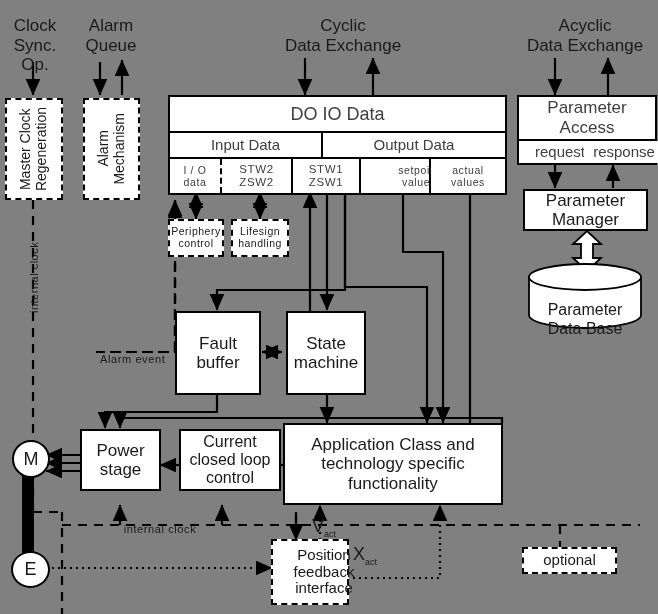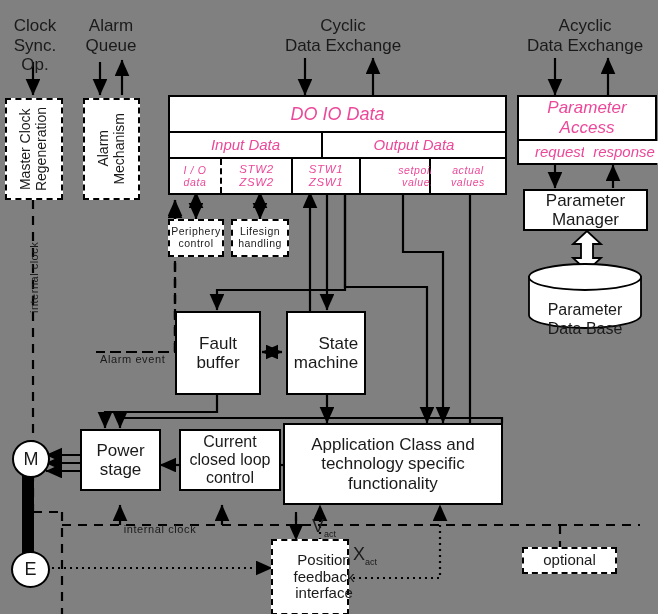--- a/index.html
+++ b/index.html
@@ -5,21 +5,21 @@
   html,body{margin:0;padding:0;}
   body{background:#808080;font-family:"Liberation Sans",sans-serif;}
   #canvas{position:relative;width:658px;height:614px;background:#808080;overflow:hidden;}
   .lbl{position:absolute;color:#1a1a1a;text-align:center;line-height:1.15;}
   .box{position:absolute;background:#ffffff;border:2px solid #000;box-sizing:border-box;
        display:flex;align-items:center;justify-content:center;text-align:center;color:#1a1a1a;line-height:1.12;}
   .opt{border:2px dashed #000;}
   .vert{writing-mode:vertical-rl;transform:rotate(180deg);}
   svg.wires{position:absolute;left:0;top:0;width:658px;height:614px;overflow:visible;}
   .cell{position:absolute;background:#fff;box-sizing:border-box;display:flex;align-items:center;
-        justify-content:center;text-align:center;color:#ec4899;line-height:1.15;font-style:italic;}
+        justify-content:center;text-align:center;color:#404040;line-height:1.15;}
   .cyl{position:absolute;}
   .circ{position:absolute;background:#fff;border:2px solid #000;border-radius:50%;
         display:flex;align-items:center;justify-content:center;color:#1a1a1a;}
   .sub{font-size:9px;vertical-align:sub;}
 </style>
 </head>
 <body>
 
 <div id="canvas">
 
@@ -190,41 +190,41 @@
   </div>
   <div class="box opt" style="left:231px;top:219px;width:58px;height:38px;font-size:10.5px;white-space:pre-line;letter-spacing:0.5px;">
     <span style="white-space:pre-line;">Lifesign
 handling</span>
   </div>
 
   <div class="box" style="left:175px;top:311px;width:86px;height:84px;font-size:17px;white-space:pre-line;">
     <span style="white-space:pre-line;">Fault
 buffer</span>
   </div>
-  <div class="box" style="left:286px;top:311px;width:80px;height:84px;font-size:17px;white-space:pre-line;text-align:right;">
+  <div class="box" style="left:286px;top:311px;width:80px;height:84px;font-size:17px;white-space:pre-line;">
     <span style="white-space:pre-line;">State
 machine</span>
   </div>
 
   <div class="box" style="left:80px;top:429px;width:81px;height:62px;font-size:17px;white-space:pre-line;">
     <span style="white-space:pre-line;">Power
 stage</span>
   </div>
   <div class="box" style="left:179px;top:429px;width:102px;height:62px;font-size:16px;white-space:pre-line;">
     <span style="white-space:pre-line;">Current
 closed loop
 control</span>
   </div>
   <div class="box" style="left:283px;top:423px;width:220px;height:82px;font-size:17px;white-space:pre-line;">
     <span style="white-space:pre-line;">Application Class and
 technology specific
 functionality</span>
   </div>
 
-  <div class="box opt" style="left:271px;top:539px;width:78px;height:76px;font-size:15px;white-space:pre-line;padding-left:28px;">
+  <div class="box opt" style="left:271px;top:539px;width:78px;height:66px;font-size:15px;white-space:pre-line;padding-left:28px;">
     <span style="white-space:pre-line;">Position
 feedback
 interface</span>
   </div>
 
   <div style="position:absolute;left:517px;top:95px;width:140px;height:70px;background:#fff;border:2px solid #000;box-sizing:border-box;">
     <div class="cell" style="left:0;top:0;width:136px;height:44px;font-size:17px;border-bottom:2px solid #000;white-space:pre-line;">
       <span style="white-space:pre-line;">Parameter
 Access</span>
     </div>

